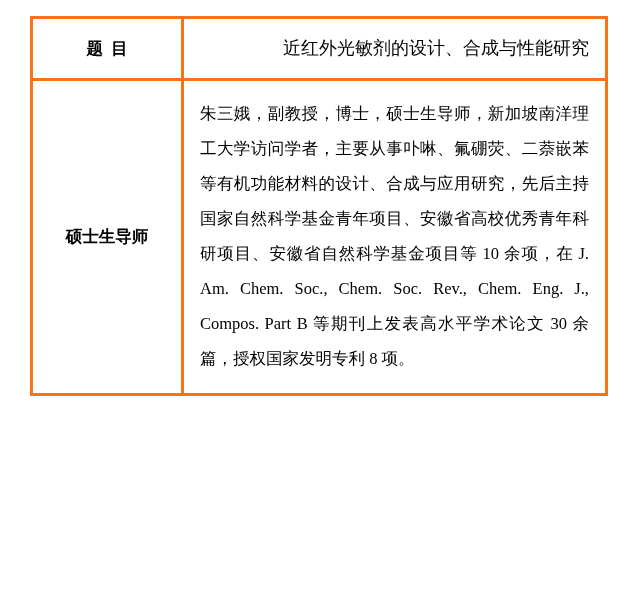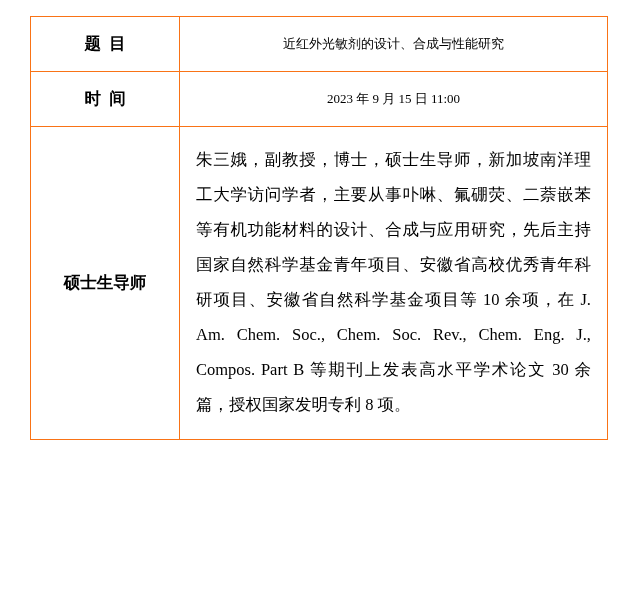--- a/index.html
+++ b/index.html
@@ -21,40 +21,40 @@
     box-sizing: border-box;
     padding: 8px 14px 10px 30px;
   }
   table.info-table {
     width: 578px;
     border-collapse: collapse;
     table-layout: fixed;
     margin-top: 8px;
   }
   table.info-table td {
-    border: 1px solid #f97316;
+    border: 3px solid #f97316;
     vertical-align: middle;
     padding: 16px;
   }
   td.label-cell {
     width: 116px;
     text-align: center;
     font-size: 16.5px;
     font-weight: bold;
     font-family: "Liberation Serif", "DejaVu Serif", serif;
     letter-spacing: 0px;
     padding: 9px 2px;
   }
   td.label-cell .lbl {
     display: inline-block;
     white-space: pre;
   }
   td.value-cell {
-    text-align: center;
-    font-size: 13px;
+    text-align: right;
+    font-size: 18px;
     padding: 9px 8px 9px 10px;
     line-height: 1.5;
   }
   tr.bio-row td.label-cell {
     vertical-align: middle;
   }
   td.bio-cell {
     text-align: justify;
     text-justify: inter-ideograph;
     font-size: 16.5px;
@@ -70,26 +70,20 @@
 
 <div class="page">
   <table class="info-table">
     <tbody>
       <tr>
         <td class="label-cell">
           <span class="lbl">题  目</span>
         </td>
         <td class="value-cell">近红外光敏剂的设计、合成与性能研究</td>
       </tr>
-      <tr>
-        <td class="label-cell">
-          <span class="lbl">时  间</span>
-        </td>
-        <td class="value-cell">2023 年 9 月 15 日 11:00</td>
-      </tr>
       <tr class="bio-row">
         <td class="label-cell">
           <span class="lbl">硕士生导师</span>
         </td>
         <td class="bio-cell">
           <span class="bio-text">朱三娥，副教授，博士，硕士生导师，新加坡南洋理工大学访问学者，主要从事卟啉、氟硼荧、二萘嵌苯等有机功能材料的设计、合成与应用研究，先后主持国家自然科学基金青年项目、安徽省高校优秀青年科研项目、安徽省自然科学基金项目等 10 余项，在 J. Am. Chem. Soc., Chem. Soc. Rev., Chem. Eng. J., Compos. Part B 等期刊上发表高水平学术论文 30 余篇，授权国家发明专利 8 项。</span>
         </td>
       </tr>
     </tbody>
   </table>

